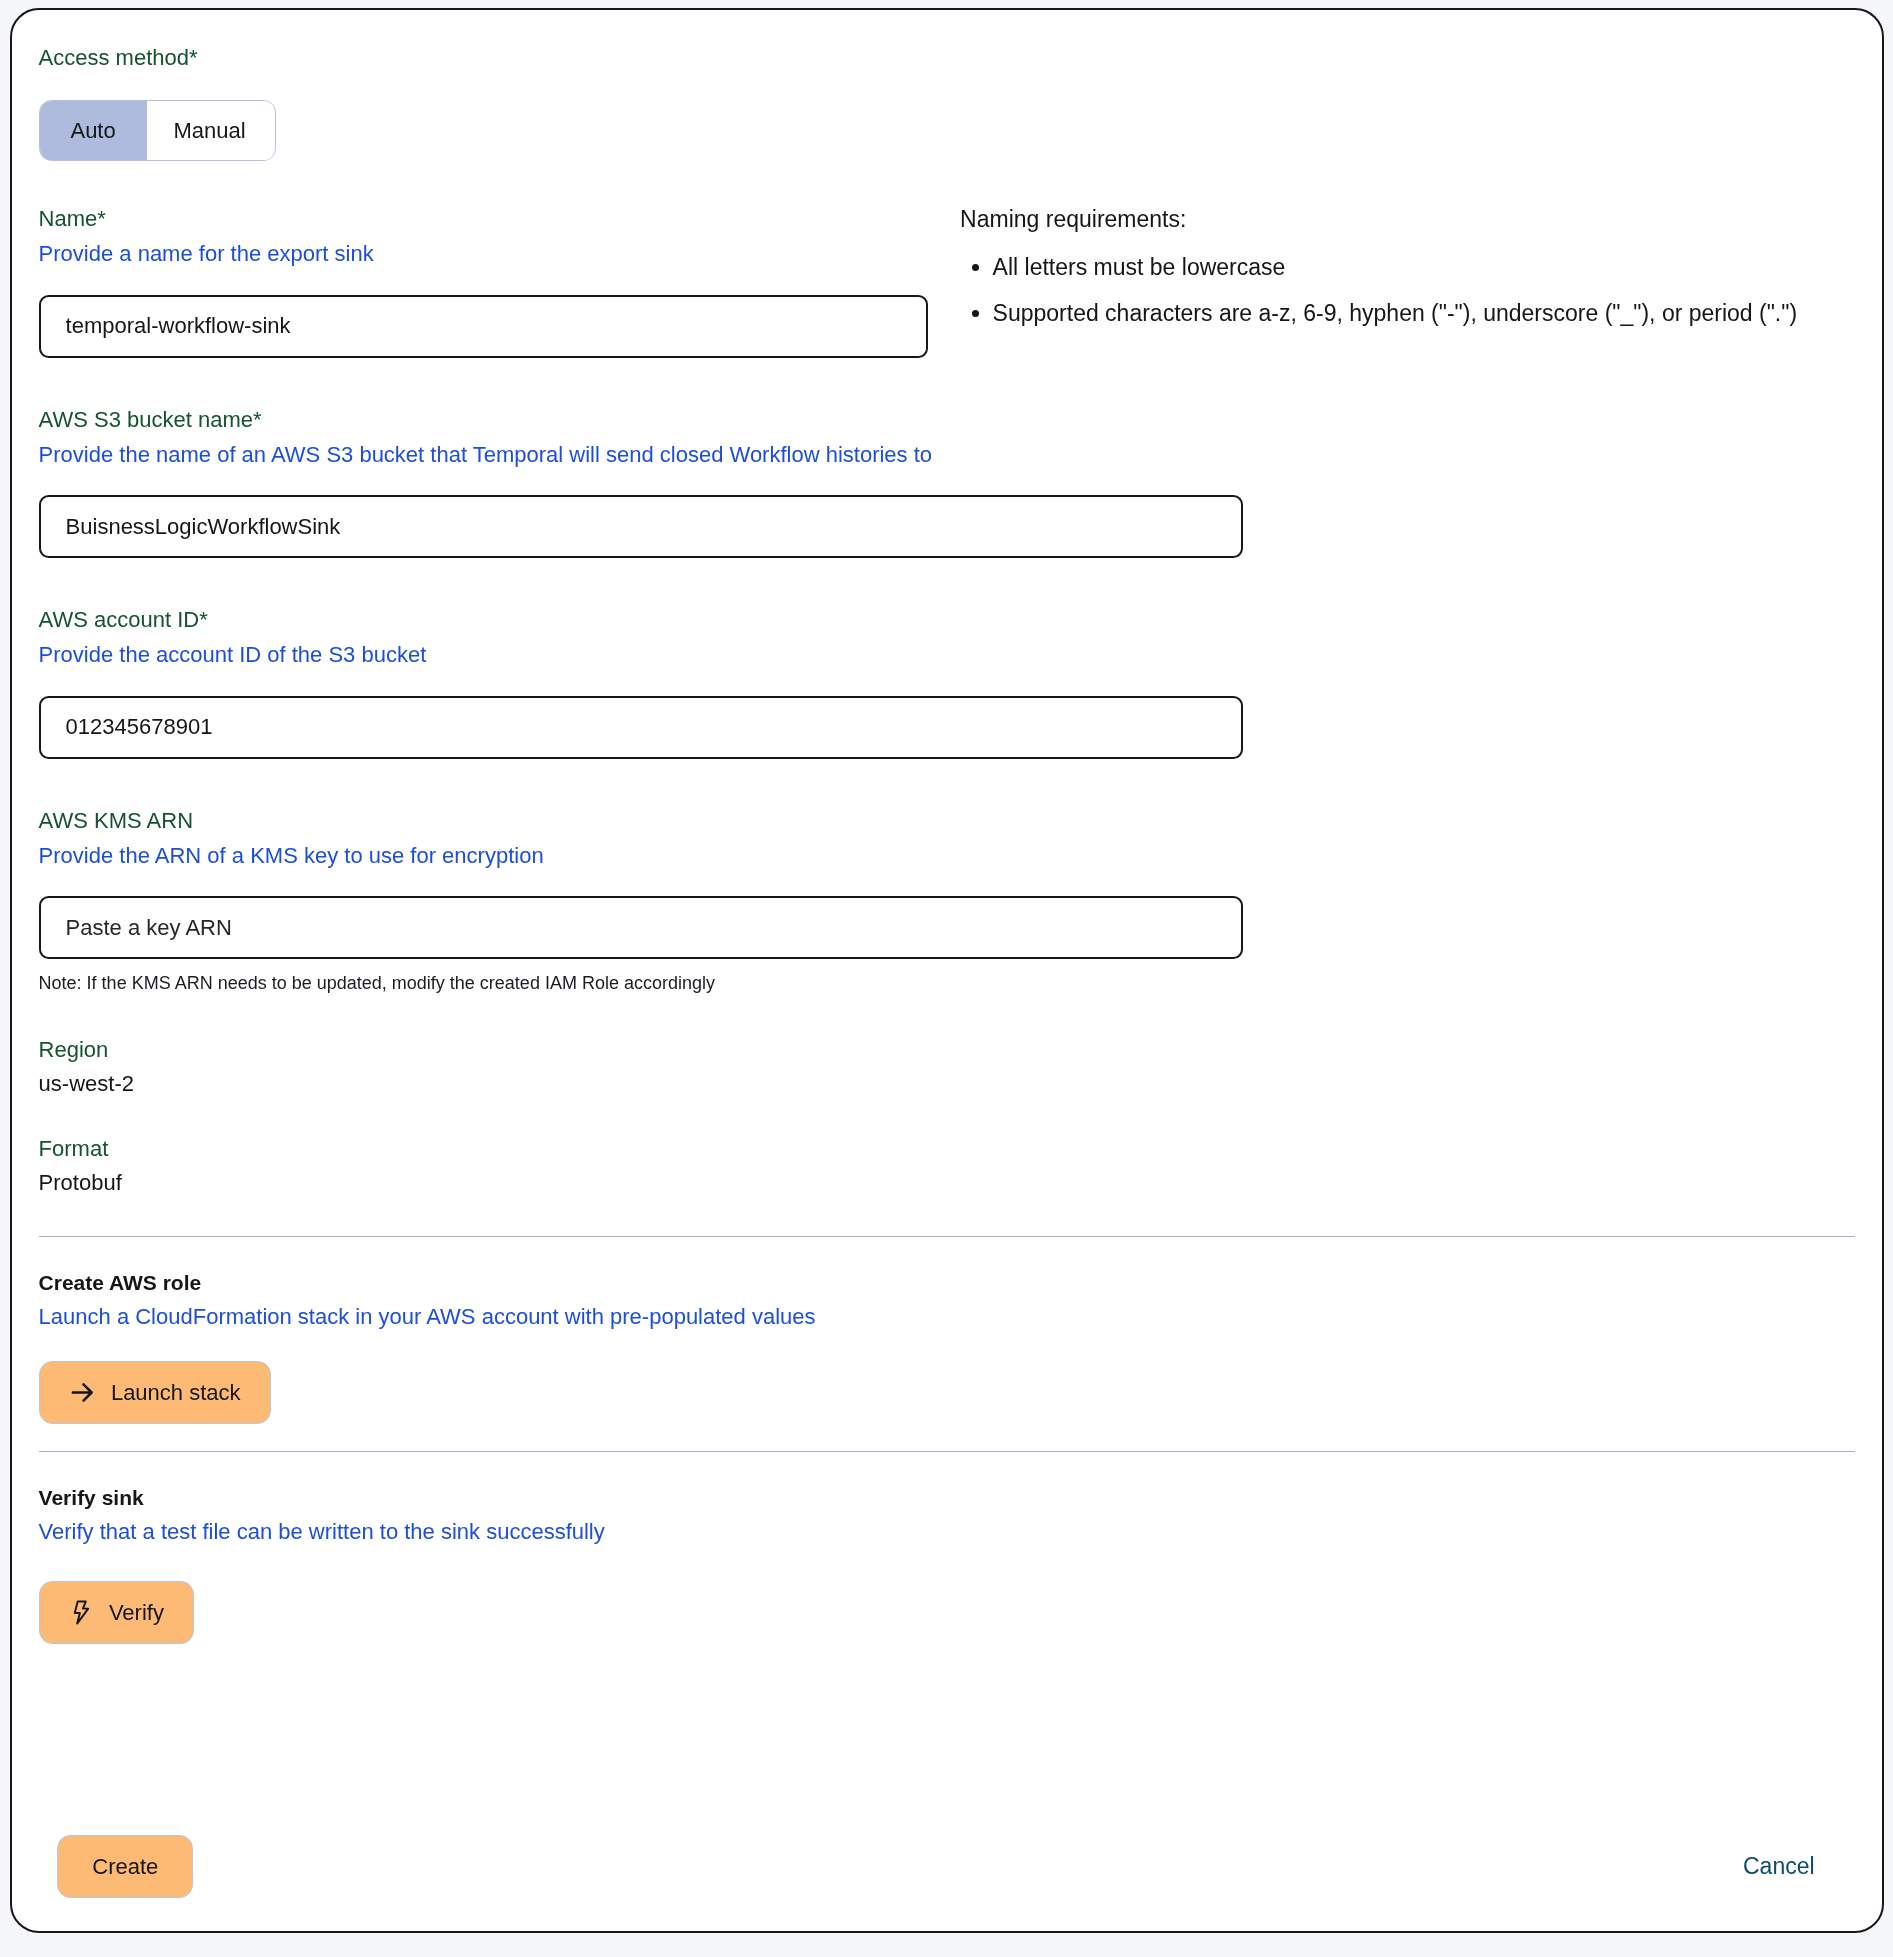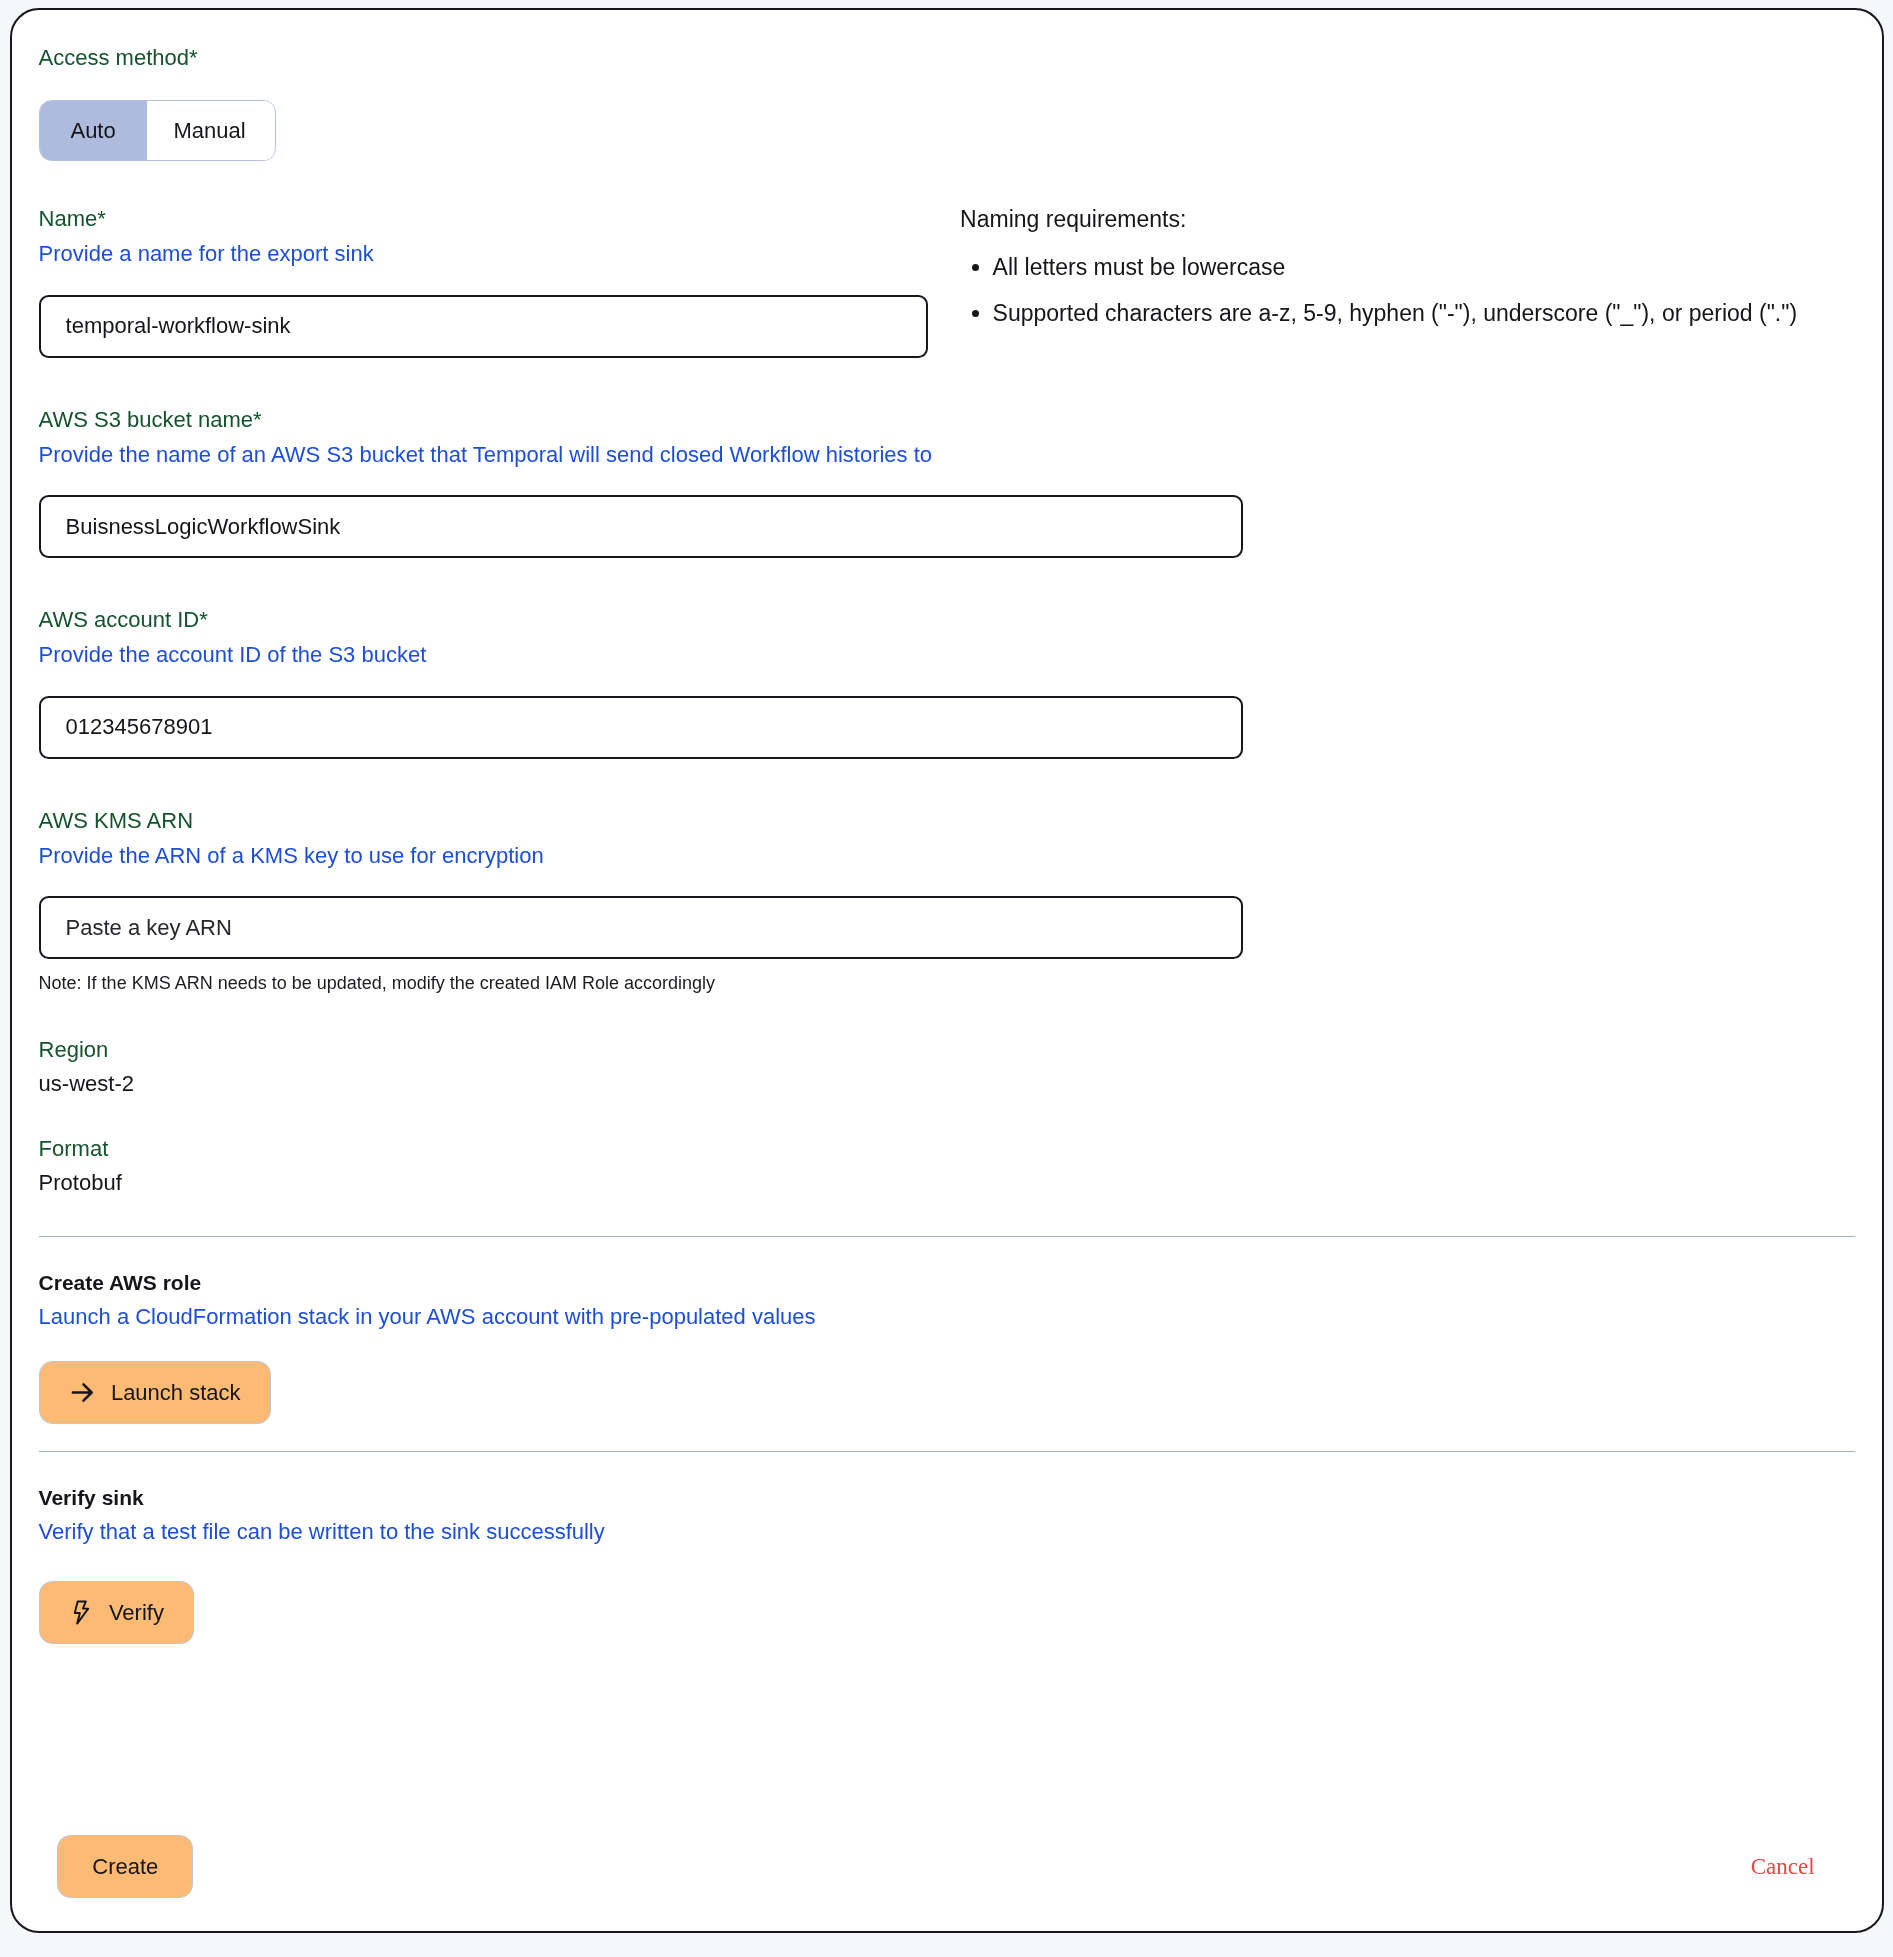--- a/index.html
+++ b/index.html
@@ -102,25 +102,25 @@
 
   .actions-row {
     margin-top: auto;
     display: flex;
     align-items: center;
     justify-content: space-between;
     padding-left: 5.7px;
   }
   .cancel-link {
     font-size: 23px;
-    color: #ef4444;
+    color: #0c4a6e;
     cursor: pointer;
     margin-right: 40px;
     background: none; border: none;
-    font-family: Liberation Serif, serif;
+    font-family: Liberation Sans, sans-serif;
   }
 </style>
 </head>
 <body>
 
 <div class="card">
 
   <div class="field-label">Access method*</div>
 
   <div class="toggle">
@@ -131,21 +131,21 @@
   <div class="two-col">
     <div class="col-left">
       <div class="field-label">Name*</div>
       <div class="field-desc">Provide a name for the export sink</div>
       <input class="text-input w-name" type="text" value="temporal-workflow-sink" style="">
     </div>
     <div class="col-right">
       <div class="naming-title">Naming requirements:</div>
       <ul class="naming-list">
         <li>All letters must be lowercase</li>
-        <li>Supported characters are a-z, 5-9, hyphen ("-"), underscore ("_"), or period (".")</li>
+        <li>Supported characters are a-z, 6-9, hyphen ("-"), underscore ("_"), or period (".")</li>
       </ul>
     </div>
   </div>
 
   <div class="section">
     <div class="field-label">AWS S3 bucket name*</div>
     <div class="field-desc">Provide the name of an AWS S3 bucket that Temporal will send closed Workflow histories to</div>
     <input class="text-input w-wide" type="text" value="BuisnessLogicWorkflowSink" style="">
   </div>
 

